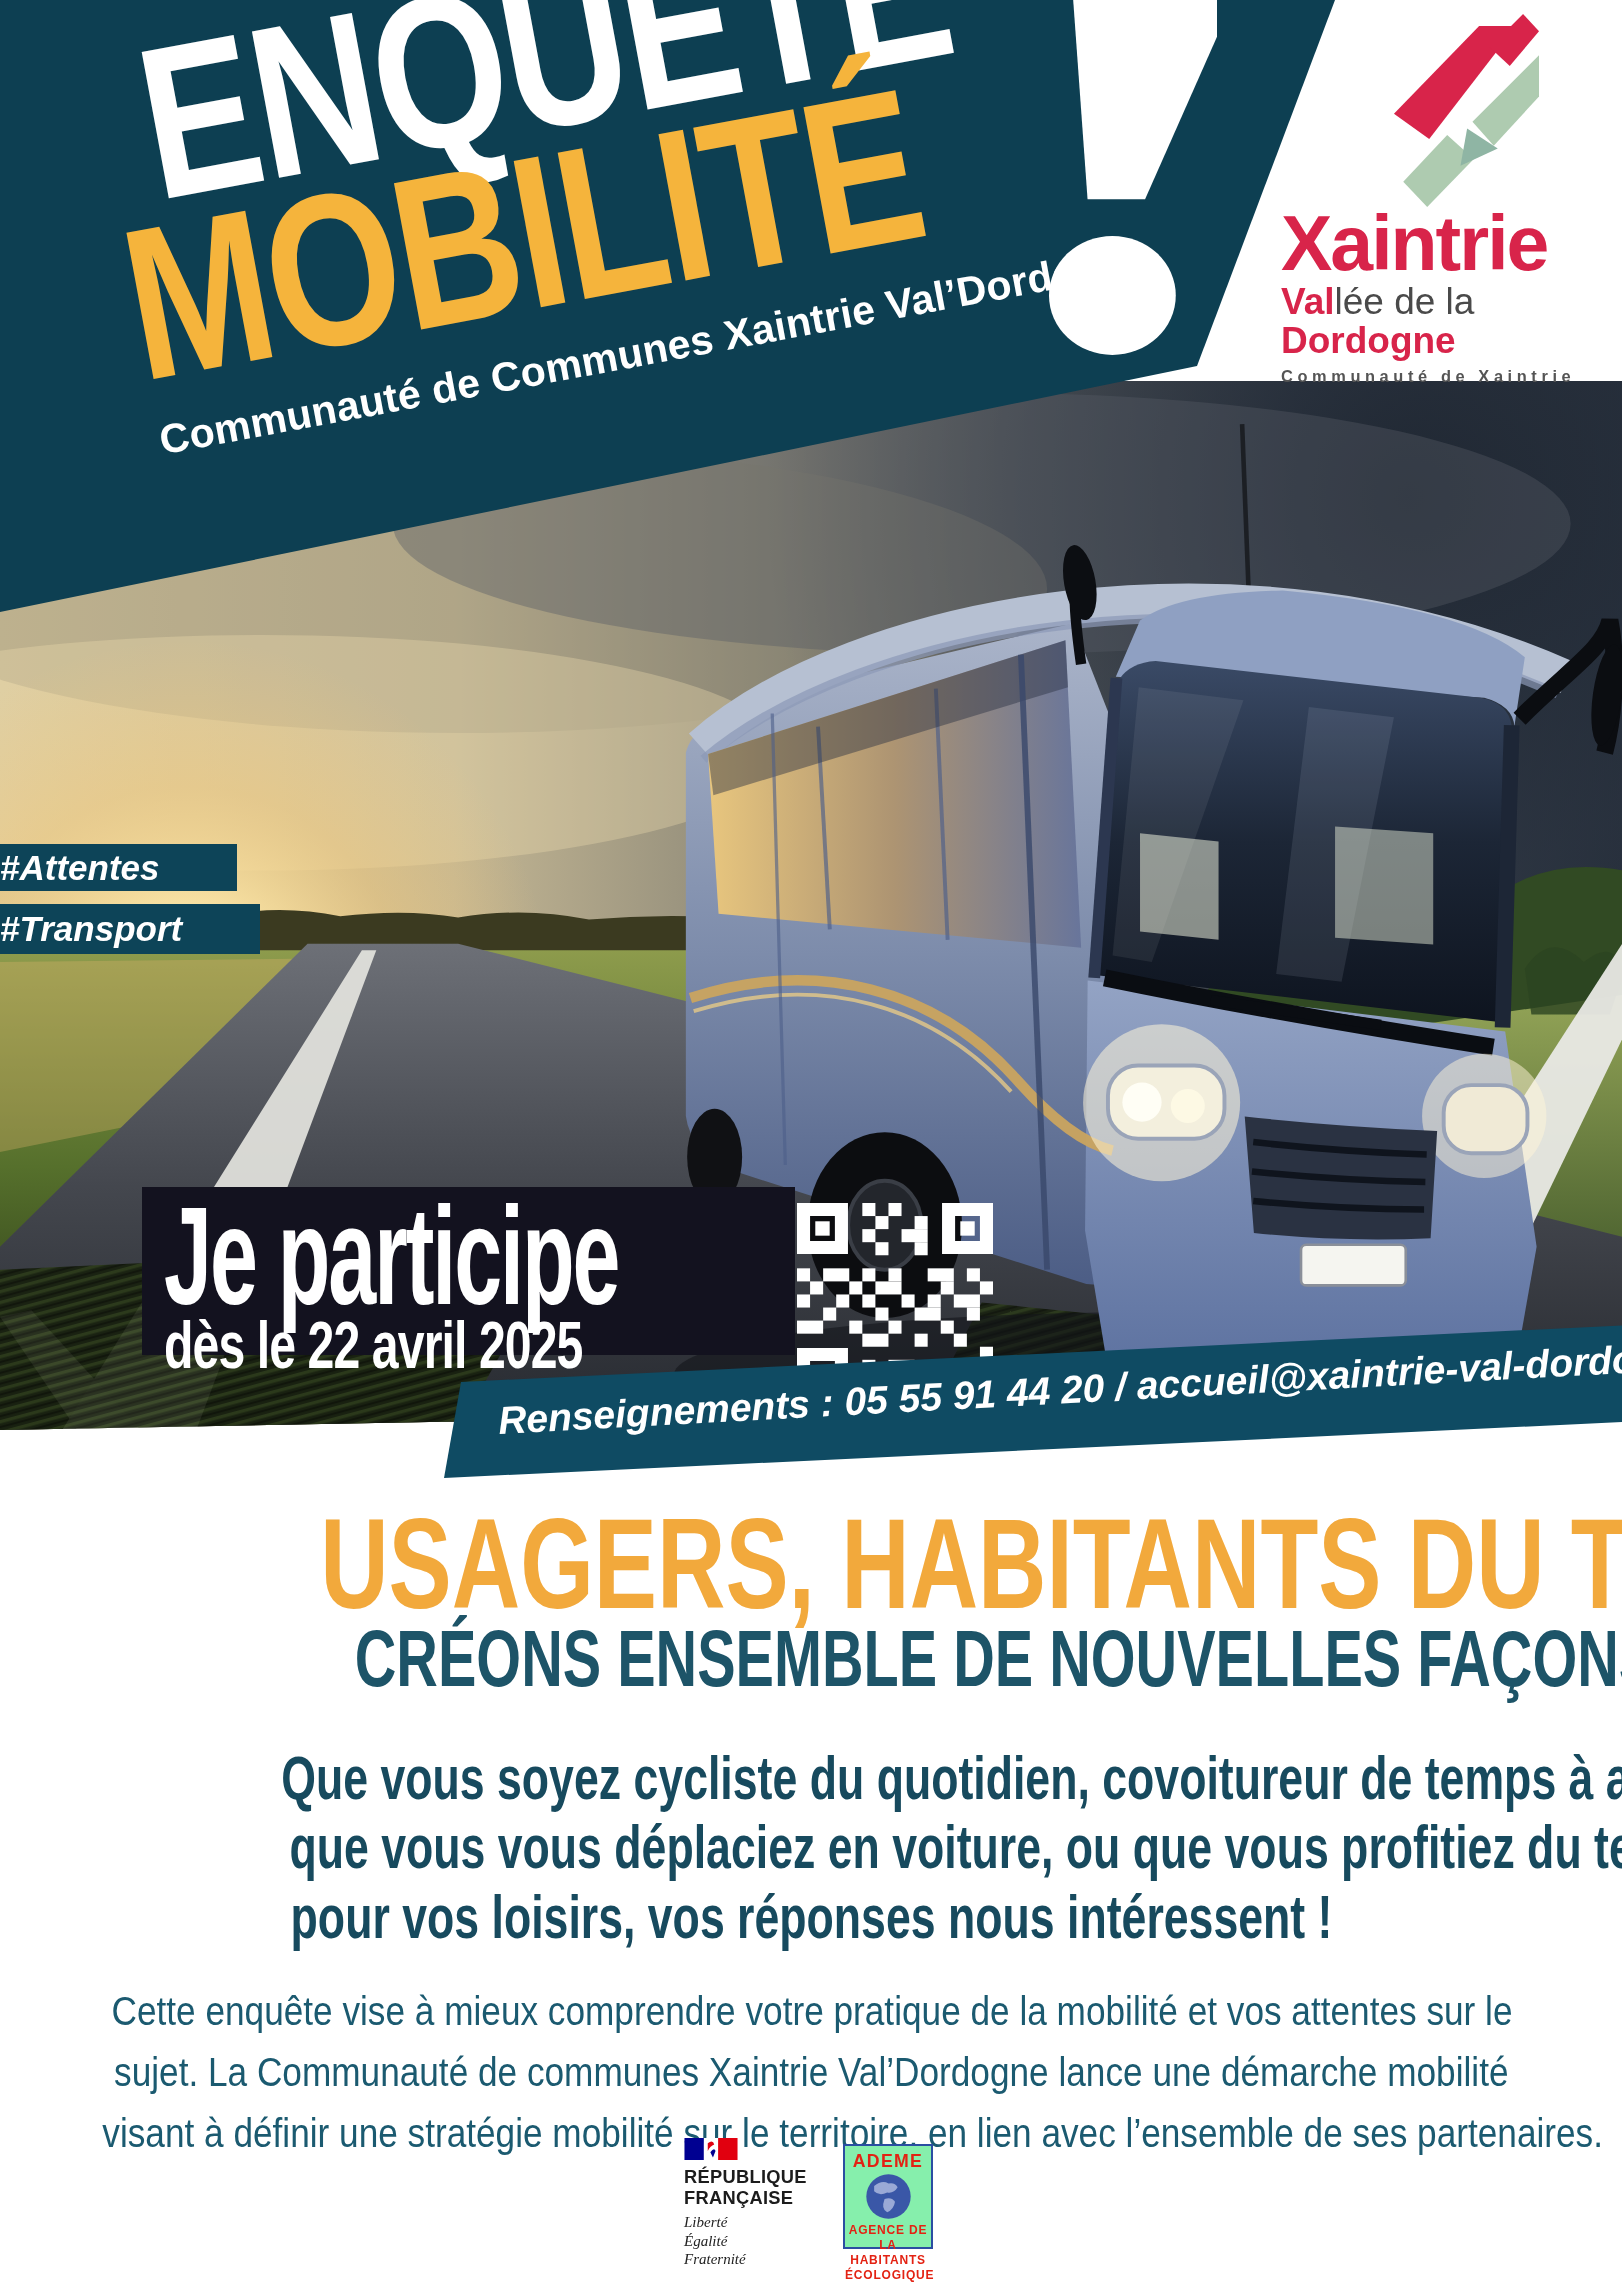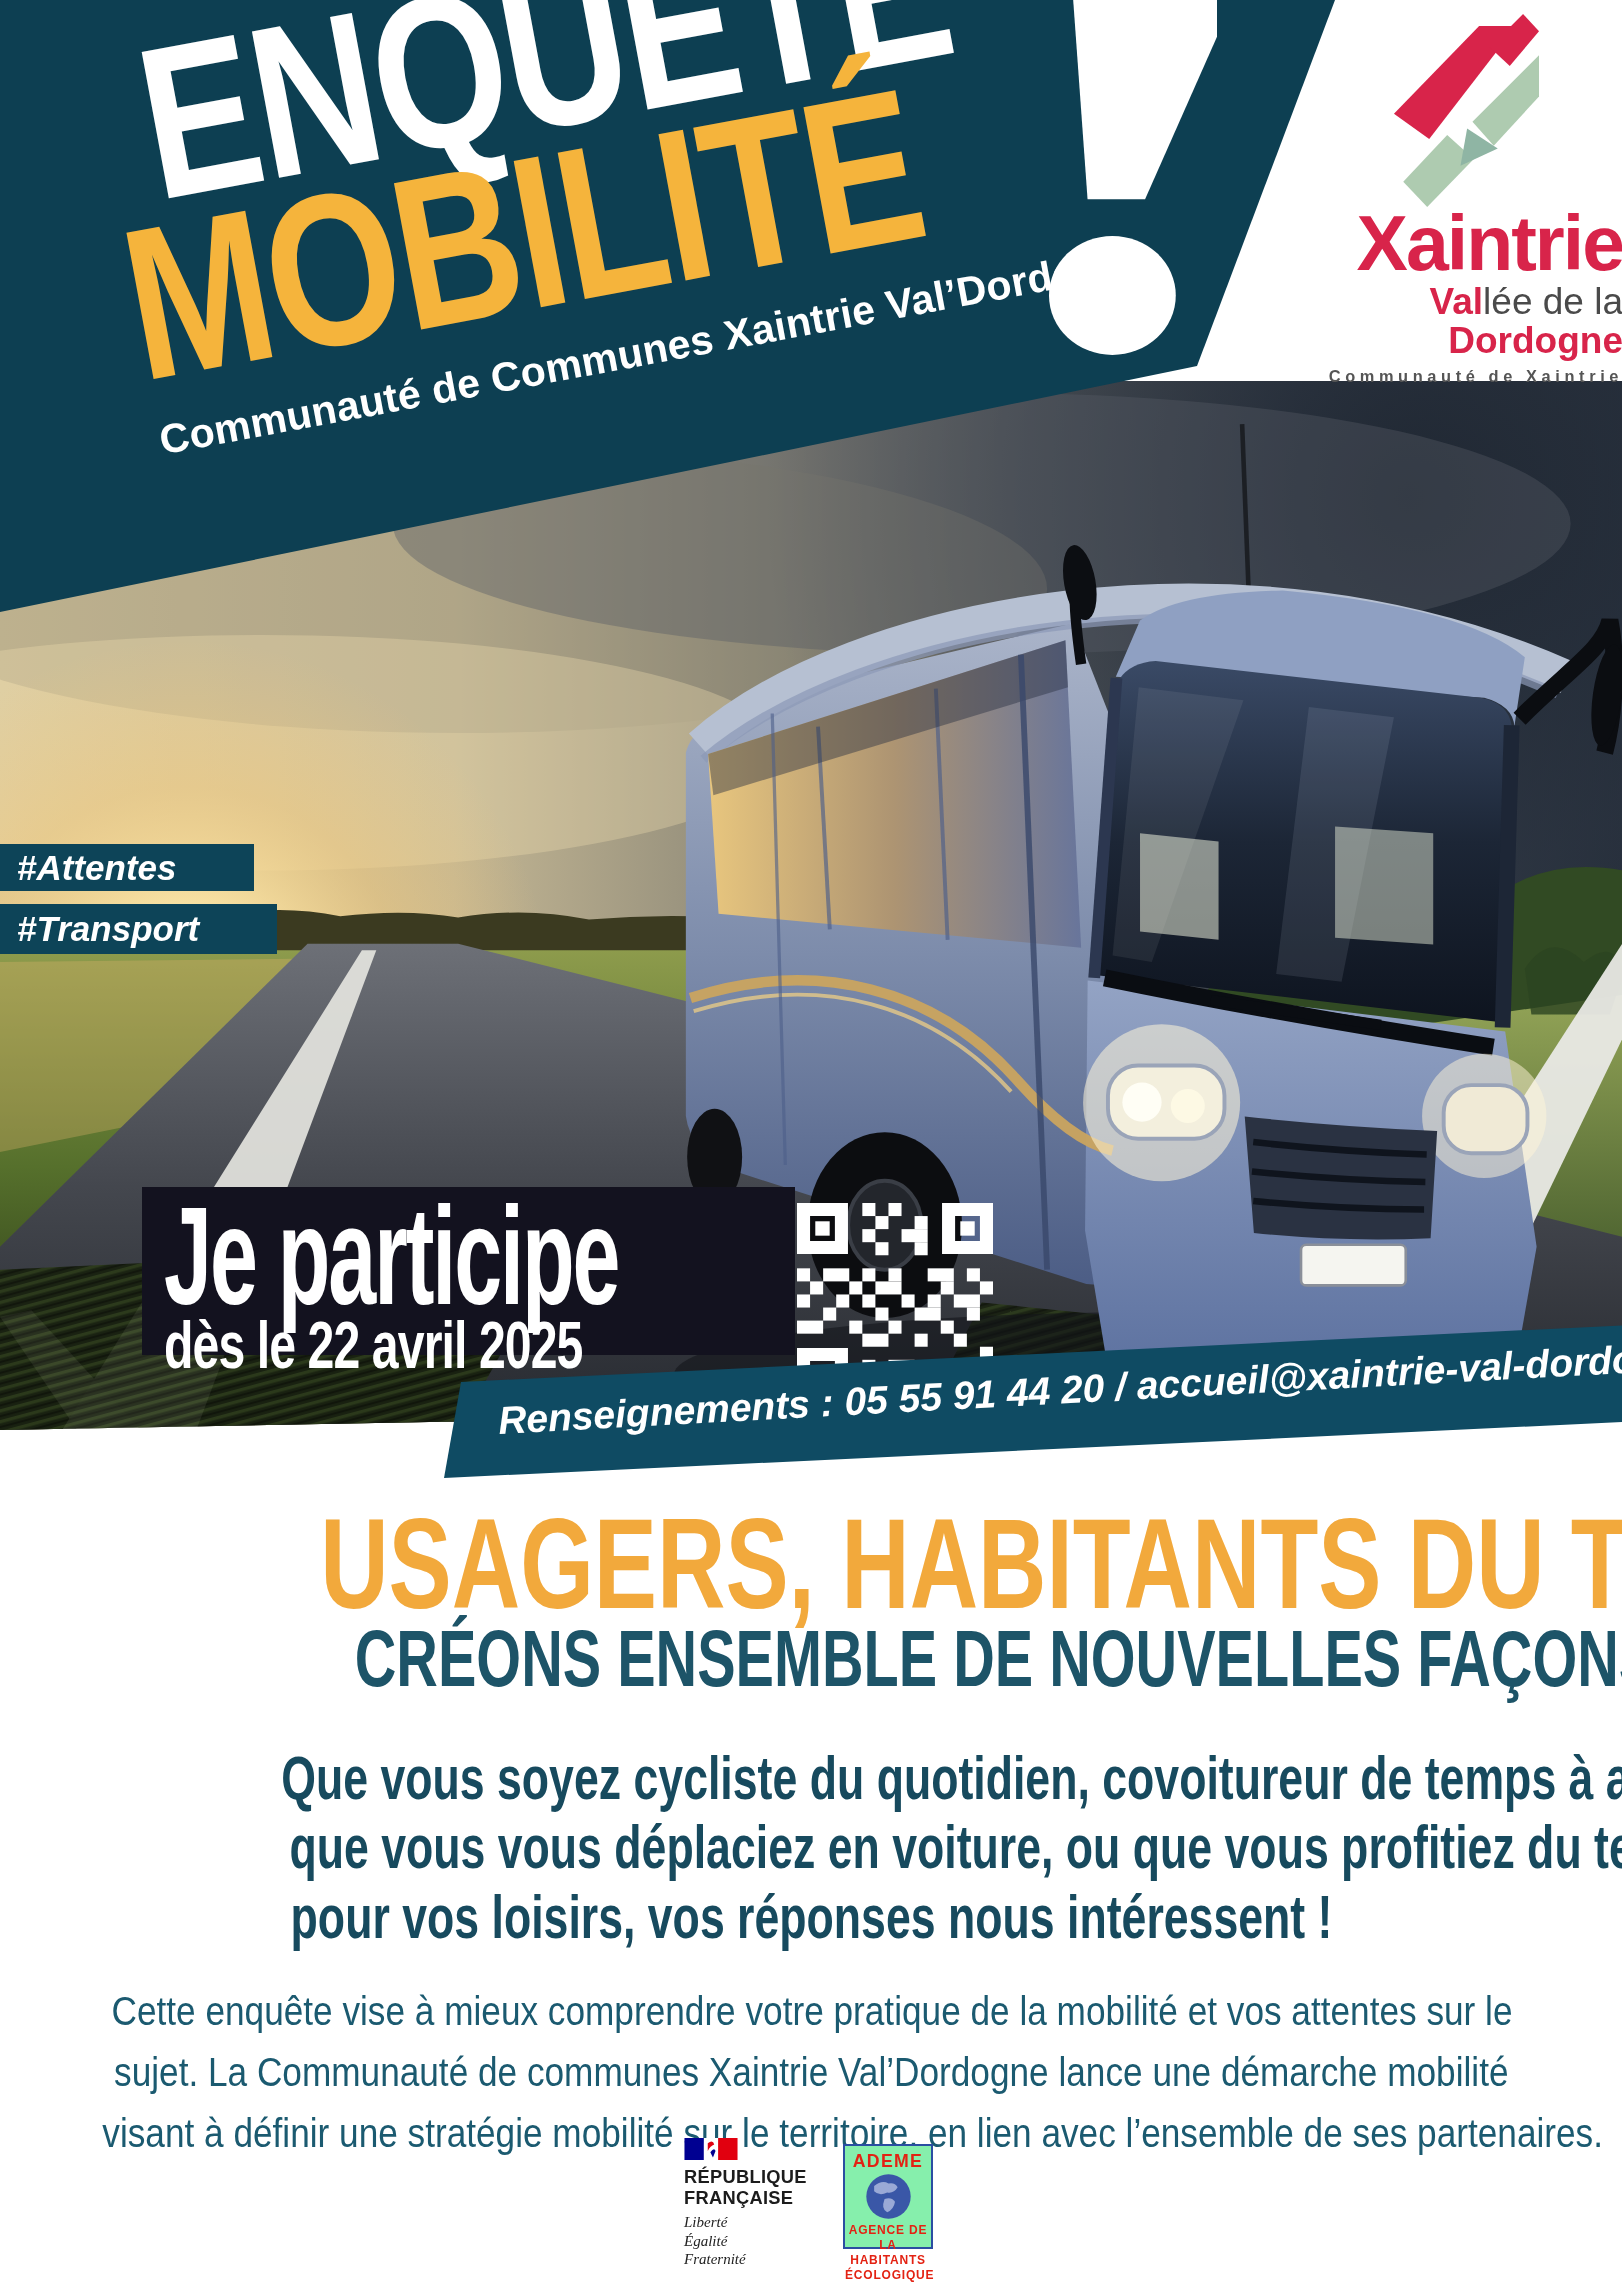--- a/index.html
+++ b/index.html
@@ -17,29 +17,29 @@
   .banner{left:0;top:0;width:1623px;height:746px;z-index:5;
           clip-path:polygon(0 0,1335px 0,1197px 366px,0 612px);
           background:#0D3F52;}
   .banner-text{position:absolute;left:77px;top:29px;transform:rotate(-10.5deg);
                transform-origin:0 0;white-space:nowrap;line-height:1;}
   .t-enquete{font-size:216px;font-weight:700;color:#ffffff;letter-spacing:-3.9px;margin-left:48px;}
   .t-mobilite{font-size:216px;font-weight:700;color:#F5B43C;letter-spacing:-3.9px;margin-top:-41px;}
   .t-sub{font-size:41px;font-weight:700;color:#ffffff;letter-spacing:0.3px;margin-top:9.2px;margin-left:6.5px;}
 
   
-  .logo{left:1281px;top:14.4px;width:342px;text-align:right;z-index:6;}
+  .logo{left:1281px;top:14.4px;width:342px;text-align:left;z-index:6;}
   .logo-name{font-size:77px;font-weight:700;color:#D8244A;letter-spacing:-2px;line-height:.95;}
   .logo-tag{font-size:37px;line-height:1.05;margin-top:2.6px;color:#4a4a4a;}
   .logo-tag b{color:#D8244A;font-weight:700;}
   .logo-sub{font-size:16.4px;font-weight:700;color:#555;letter-spacing:4.6px;margin-top:6.5px;}
 
   
   .tag{background:#0D4458;color:#fff;font-style:italic;font-weight:700;font-size:35px;
-       display:flex;align-items:center;padding-left:17px;z-index:7;}
+       display:flex;align-items:center;z-index:7;}
   .tag1{left:0;top:844px;width:237px;height:47px;}
   .tag2{left:0;top:904px;width:260px;height:50px;align-items:center;}
 
   
   .cta{left:122px;top:1187px;width:653px;height:168px;background:#13121F;z-index:7;
        padding-left:22px;box-sizing:border-box;margin-left:20px;}
   .cta-l1{font-size:139px;font-weight:800;color:#fff;letter-spacing:-3.3px;line-height:.93;margin-top:3.9px;white-space:nowrap;}
   .cta-l2{font-size:67px;font-weight:800;color:#fff;letter-spacing:-1.3px;line-height:.9;margin-top:-5.2px;white-space:nowrap;}
   .qr{left:797px;top:1203px;width:196px;height:196px;z-index:7;}
 

